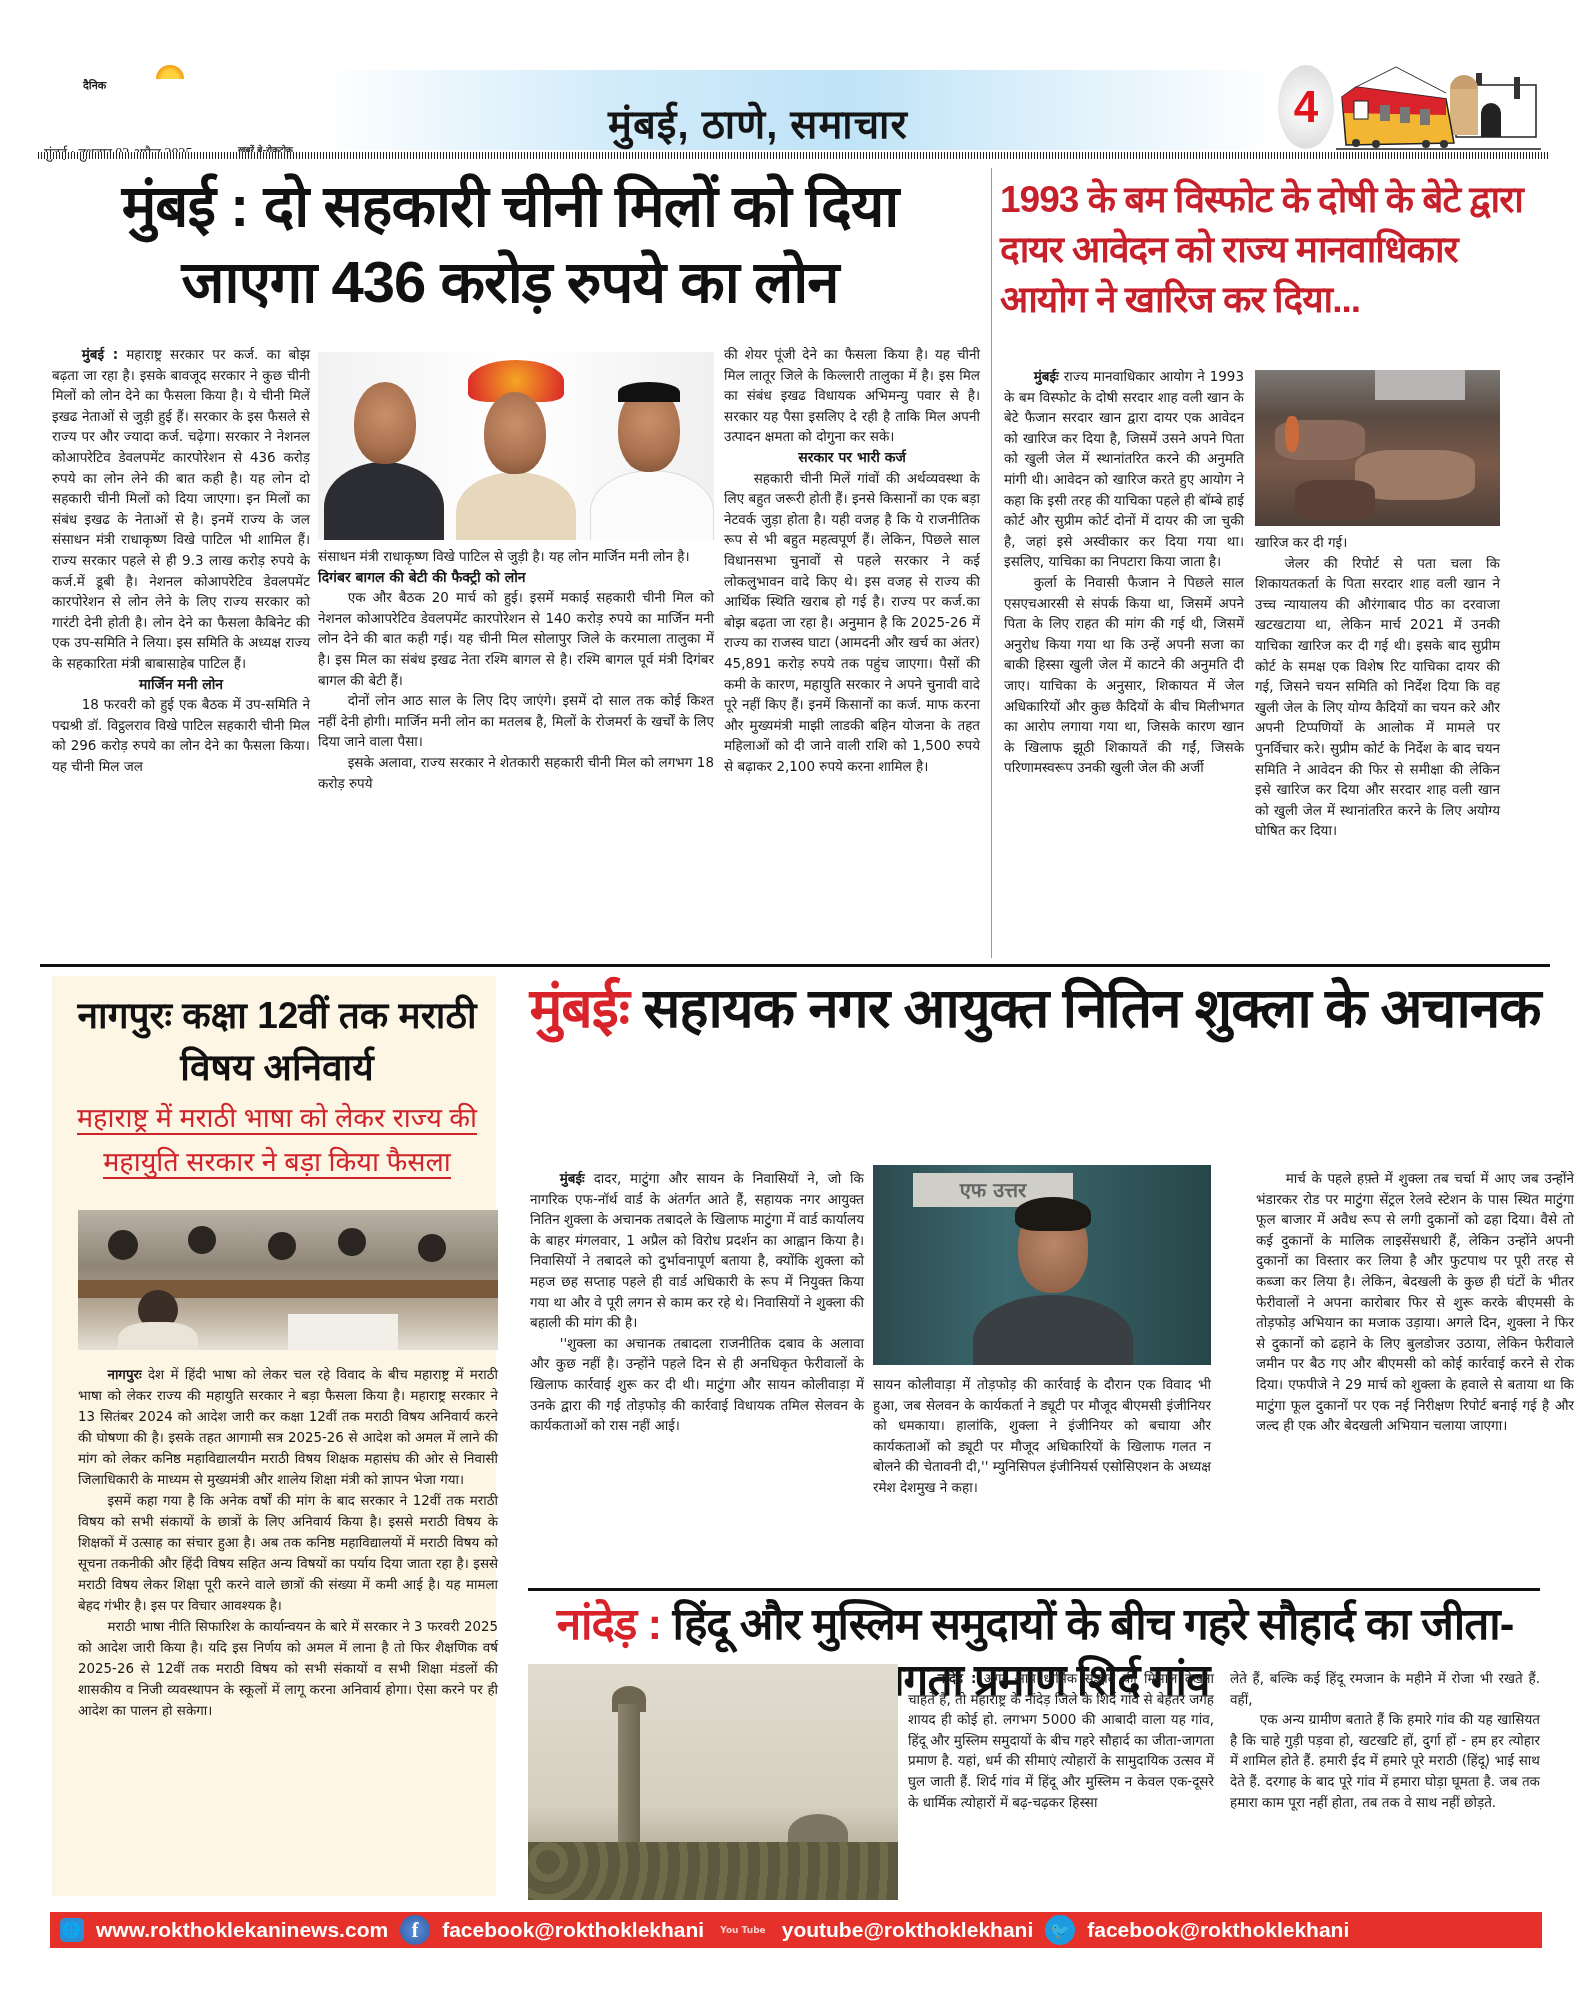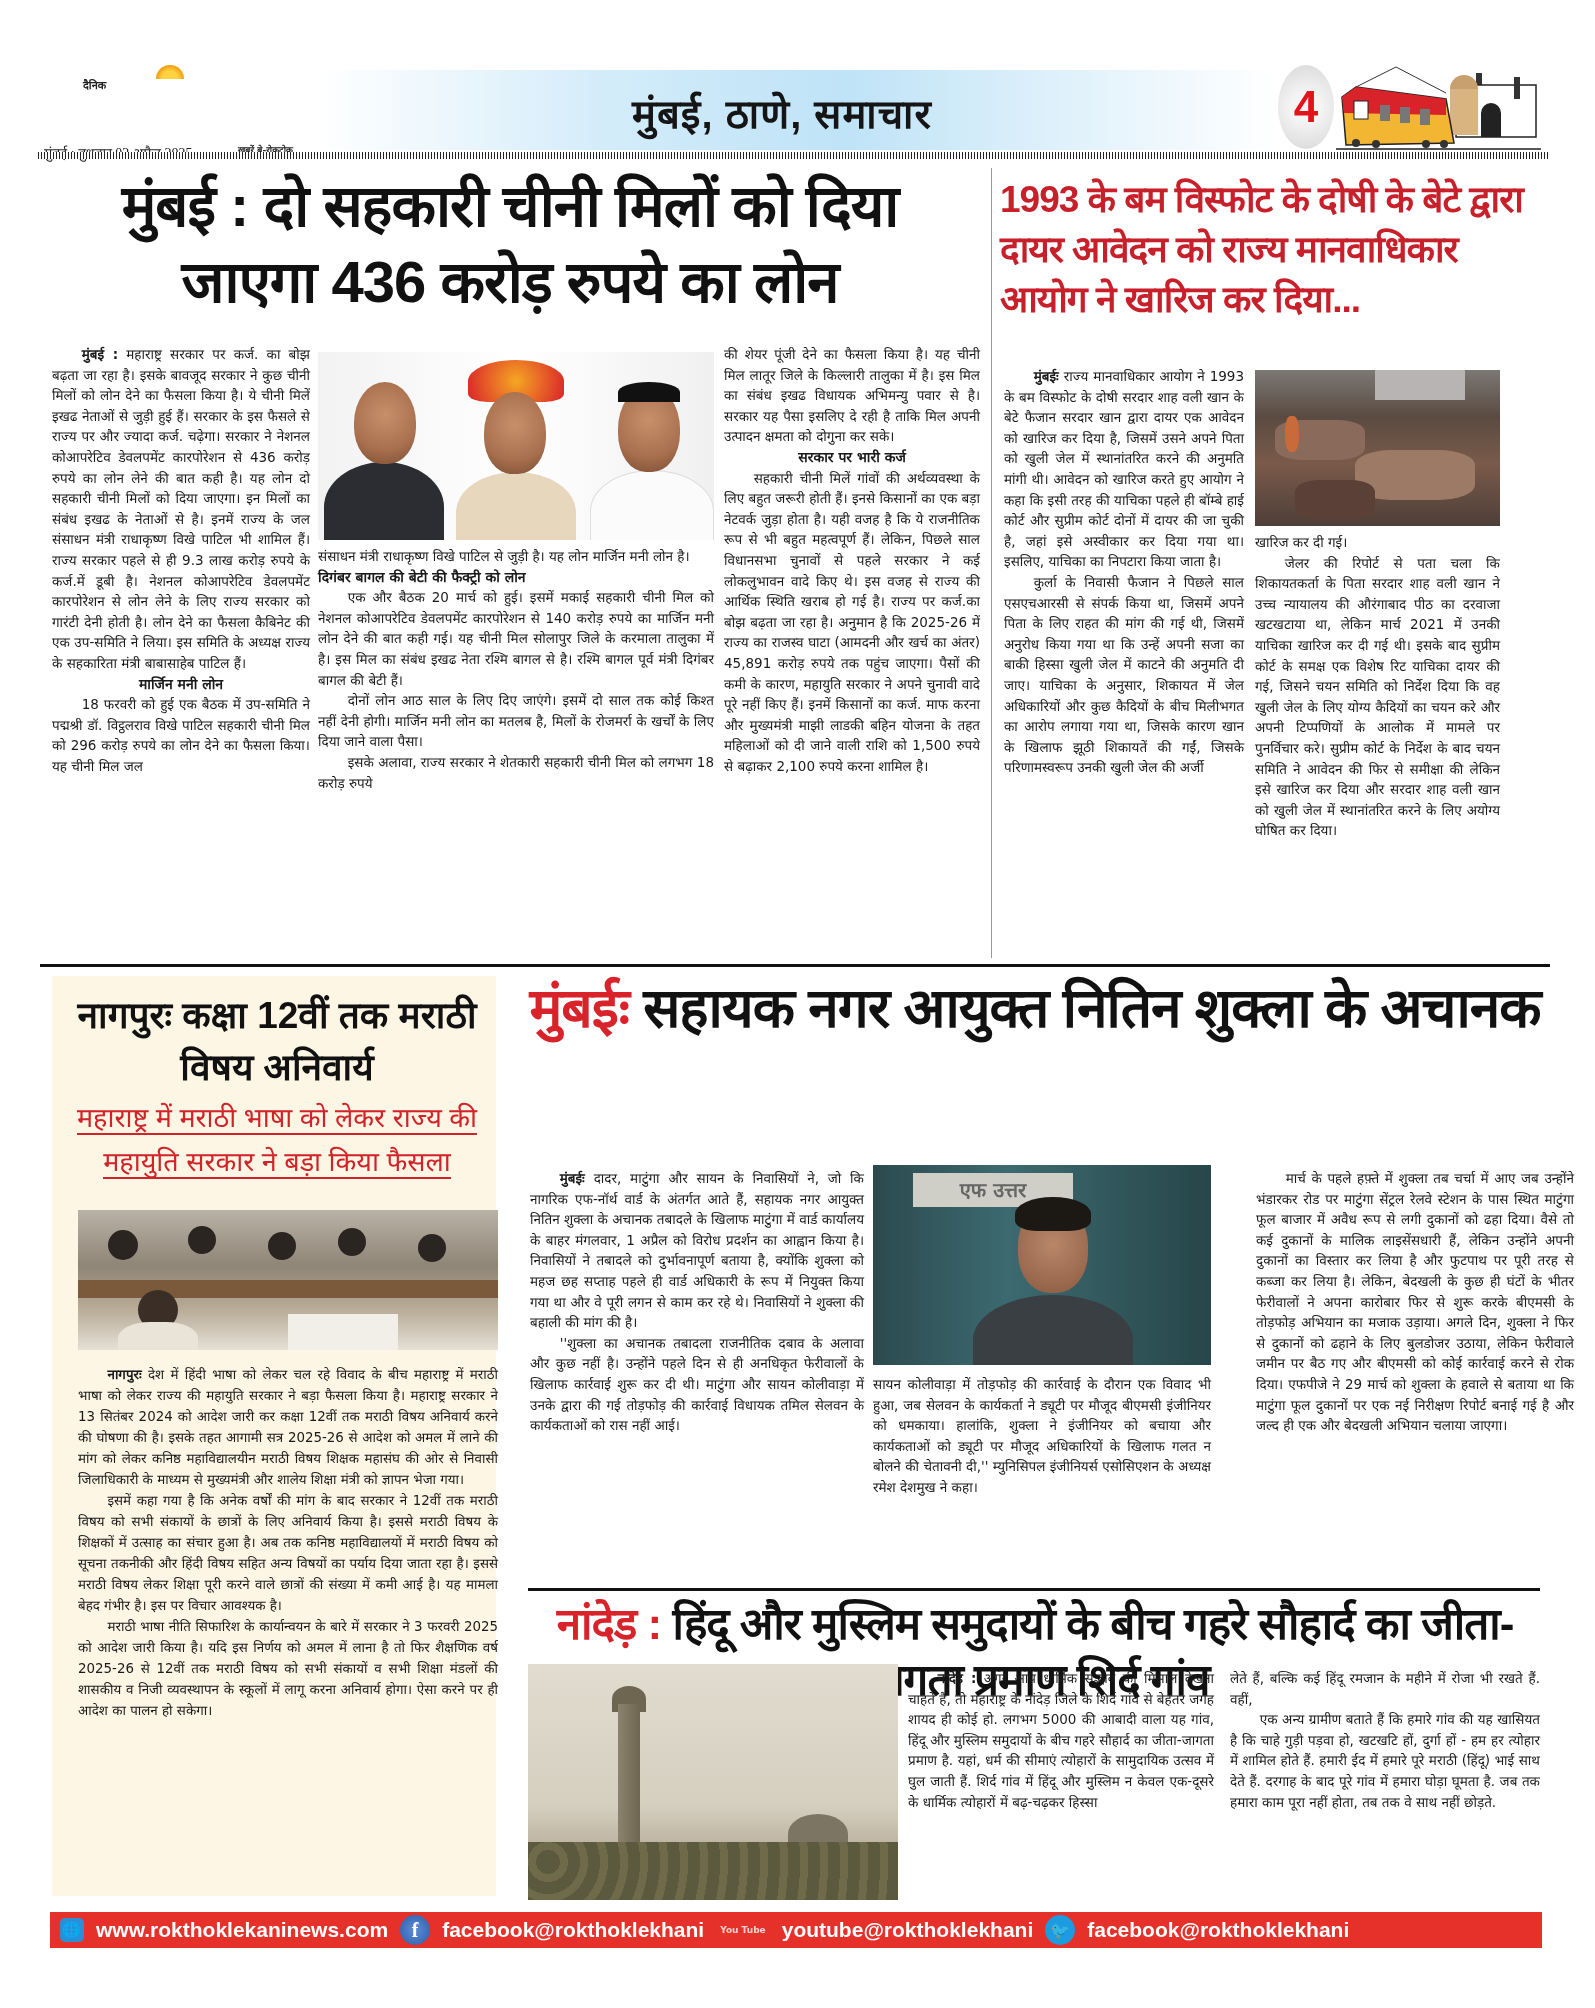--- a/index.html
+++ b/index.html
@@ -8,21 +8,21 @@
 
   
   .masthead { position: absolute; left: 38px; top: 55px; width: 1510px; height: 96px; }
   .logo-wrap { position: absolute; left: 0; top: 8px; width: 420px; height: 90px; }
   .logo-daily { position: absolute; left: 45px; top: 14px; font-size: 11px; font-weight: bold; color: #222; }
   .logo-text { position: absolute; left: 2px; top: 8px; font-size: 52px; font-weight: bold; color: #d9232a; letter-spacing: -2px; line-height: 60px; font-family: "DejaVu Sans", sans-serif; }
   .logo-sun { position: absolute; left: 118px; top: 2px; width: 28px; height: 14px; border-radius: 28px 28px 0 0; background: radial-gradient(circle at 50% 100%, #ffd23f 40%, #f39c12 70%, #e67e22 100%); }
   .logo-tagline { position: absolute; left: 200px; top: 80px; font-size: 9px; font-weight: bold; color: #222; }
   .dateline { position: absolute; left: 6px; top: 80px; font-size: 14px; color: #222; font-family: "Liberation Serif", serif; }
   .section-band { position: absolute; left: 280px; top: 15px; width: 960px; height: 80px; background: linear-gradient(90deg, #ffffff 0%, #d3ecfa 30%, #bfe3f7 55%, #ffffff 100%); }
-  .section-title { position: absolute; left: 570px; top: 30px; font-size: 40px; font-weight: bold; color: #151515; font-family: "Liberation Sans", sans-serif; letter-spacing: 1px; margin-left: 24px; }
+  .section-title { position: absolute; left: 570px; top: 40px; font-size: 40px; font-weight: bold; color: #151515; font-family: "Liberation Sans", sans-serif; letter-spacing: 1px; }
   .page-num { position: absolute; left: 1240px; top: 10px; width: 56px; height: 84px; border-radius: 50%; background: radial-gradient(circle, #f4f4f4 30%, #d6d6d6 100%); display: flex; align-items: center; justify-content: center; font-size: 44px; font-weight: bold; color: #e2141b; font-family: "Liberation Sans", sans-serif; }
   .train-art { position: absolute; left: 1298px; top: 8px; width: 210px; height: 88px; }
 
   .rule-dotted { position: absolute; left: 38px; top: 152px; width: 1512px; height: 7px; background: repeating-linear-gradient(90deg, #222 0 1px, #fff 1px 3px); }
 
   
   .s1-headline { position: absolute; left: 40px; top: 168px; width: 940px; text-align: center; font-size: 58px; line-height: 76px; font-weight: bold; color: #111; font-family: "Liberation Sans", sans-serif; letter-spacing: -1px; }
   .col { position: absolute; font-size: 13.5px; line-height: 20.6px; text-align: justify; color: #1a1a1a; font-family: "DejaVu Sans", sans-serif; }
   .col p { text-indent: 2.2em; }
   .col p.noindent { text-indent: 0; }

